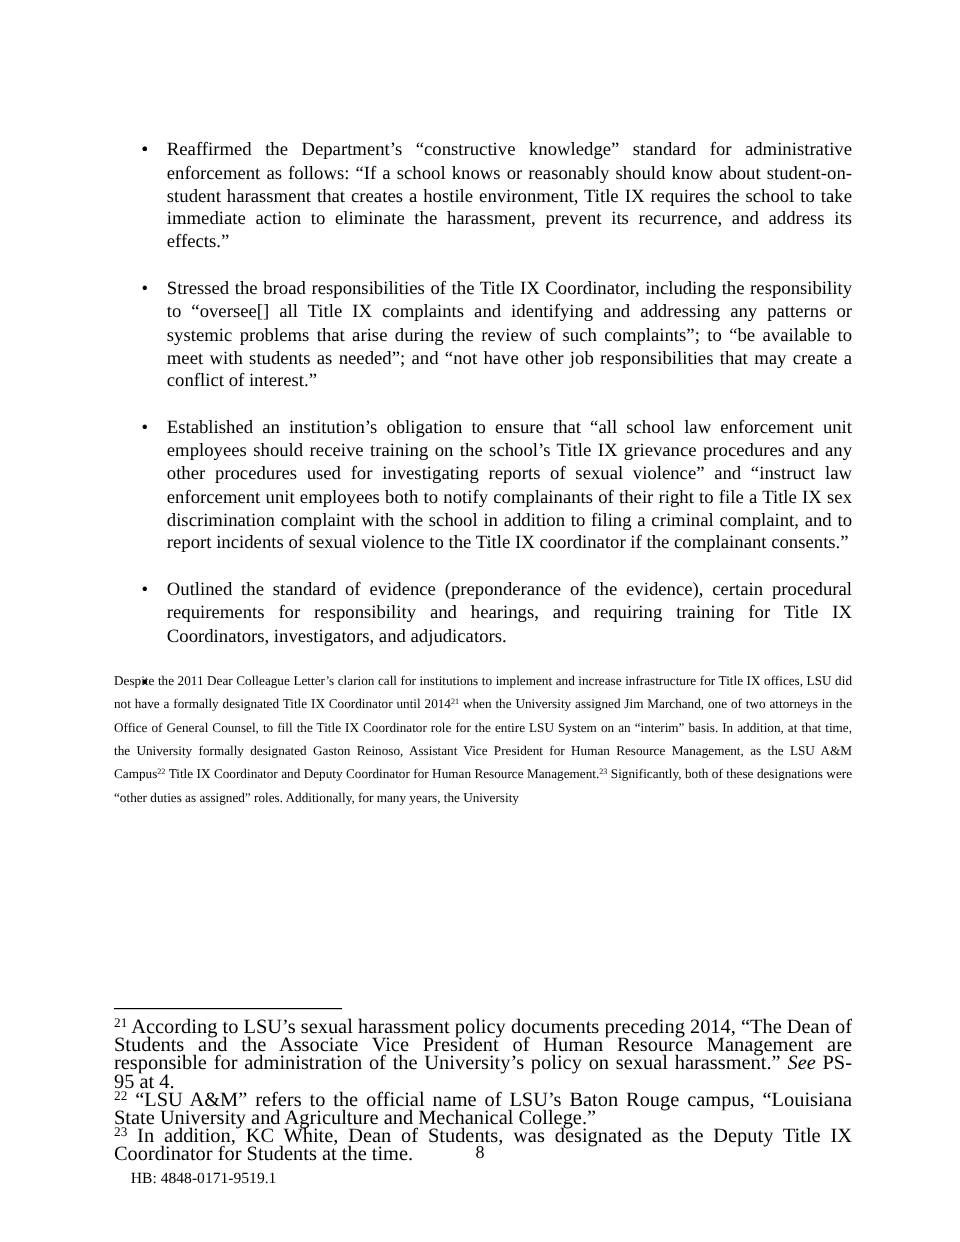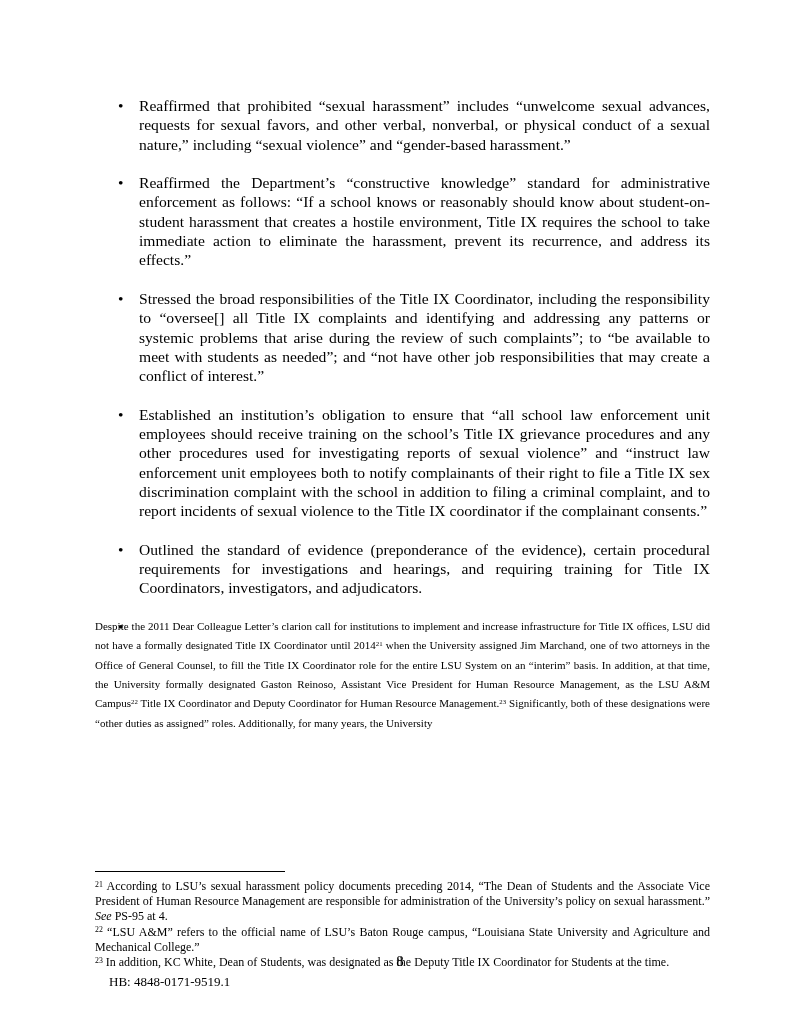--- a/index.html
+++ b/index.html
@@ -43,23 +43,23 @@
   sup.fn-ref {
     font-size: 0.62em;
     line-height: 0;
     position: relative;
     top: -0.45em;
     vertical-align: baseline;
   }
   .footnotes {
     position: absolute;
     left: 95px;
-    top: 871px;
+    top: 840px;
     width: 615px;
-    font-size: 12px;
+    font-size: 17px;
     line-height: 15.2px;
   }
   .fn-sep {
     width: 190px;
     border-top: 1px solid #000000;
     margin-bottom: 7px;
   }
   .footnote { text-align: justify; }
   sup.fn-num {
     font-size: 0.65em;
@@ -87,37 +87,36 @@
 </head>
 <body>
 
 <div class="page">
 
   <div class="content">
 
     <div class="bullet-list">
       <div class="bullet-item">
         <span class="bullet-marker">•</span>
-        <span class="bullet-text">Reaffirmed that prohibited “sexual harassment” includes “unwelcome sexual advances, requests for sexual favors, and other verbal, nonverbal, or physical conduct of a sexual nature,” including “sexual violence” and “gender-based harassment.”</span>
       </div>
       <div class="bullet-item">
         <span class="bullet-marker">•</span>
         <span class="bullet-text">Reaffirmed the Department’s “constructive knowledge” standard for administrative enforcement as follows: “If a school knows or reasonably should know about student-on-student harassment that creates a hostile environment, Title IX requires the school to take immediate action to eliminate the harassment, prevent its recurrence, and address its effects.”</span>
       </div>
       <div class="bullet-item">
         <span class="bullet-marker">•</span>
         <span class="bullet-text">Stressed the broad responsibilities of the Title IX Coordinator, including the responsibility to “oversee[] all Title IX complaints and identifying and addressing any patterns or systemic problems that arise during the review of such complaints”; to “be available to meet with students as needed”; and “not have other job responsibilities that may create a conflict of interest.”</span>
       </div>
       <div class="bullet-item">
         <span class="bullet-marker">•</span>
         <span class="bullet-text">Established an institution’s obligation to ensure that “all school law enforcement unit employees should receive training on the school’s Title IX grievance procedures and any other procedures used for investigating reports of sexual violence” and “instruct law enforcement unit employees both to notify complainants of their right to file a Title IX sex discrimination complaint with the school in addition to filing a criminal complaint, and to report incidents of sexual violence to the Title IX coordinator if the complainant consents.”</span>
       </div>
       <div class="bullet-item">
         <span class="bullet-marker">•</span>
-        <span class="bullet-text">Outlined the standard of evidence (preponderance of the evidence), certain procedural requirements for investigations and hearings, and requiring training for Title IX Coordinators, investigators, and adjudicators.</span>
+        <span class="bullet-text">Outlined the standard of evidence (preponderance of the evidence), certain procedural requirements for responsibility and hearings, and requiring training for Title IX Coordinators, investigators, and adjudicators.</span>
       </div>
       <div class="bullet-item">
         <span class="bullet-marker">•</span>
       </div>
     </div>
 
     <p class="body-para"><span>Despite the 2011 Dear Colleague Letter’s clarion call for institutions to implement and increase infrastructure for Title IX offices, LSU did not have a formally designated Title IX Coordinator until 2014</span><sup class="fn-ref">21</sup><span> when the University assigned Jim Marchand, one of two attorneys in the Office of General Counsel, to fill the Title IX Coordinator role for the entire LSU System on an “interim” basis. In addition, at that time, the University formally designated Gaston Reinoso, Assistant Vice President for Human Resource Management, as the LSU A&amp;M Campus</span><sup class="fn-ref">22</sup><span> Title IX Coordinator and Deputy Coordinator for Human Resource Management.</span><sup class="fn-ref">23</sup><span> Significantly, both of these designations were “other duties as assigned” roles. Additionally, for many years, the University</span></p>
 
   </div>
 

